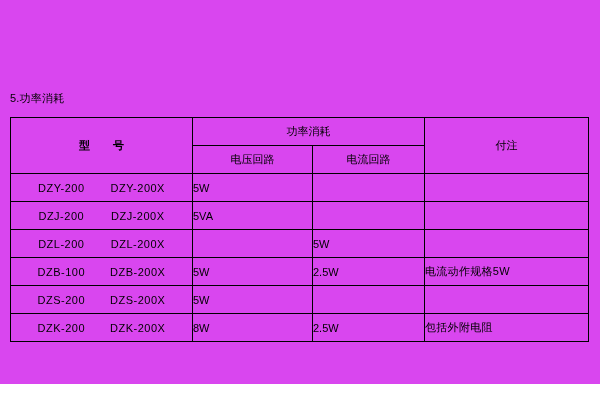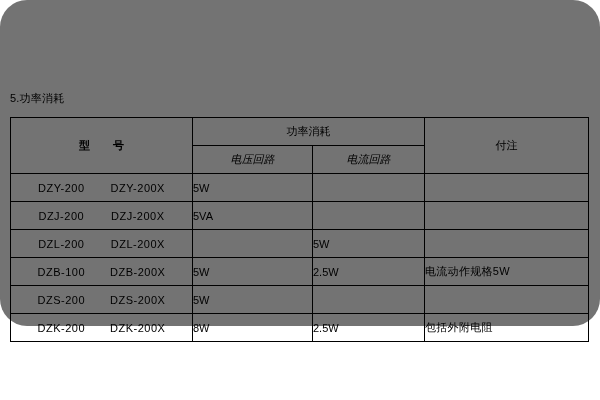--- a/index.html
+++ b/index.html
@@ -10,23 +10,22 @@
     width: 600px;
     height: 400px;
     background: #ffffff;
     font-family: "Liberation Sans", sans-serif;
     color: #000000;
     overflow: hidden;
   }
   .page {
     position: relative;
     width: 600px;
-    height: 326px;
-    background: #737373;
-    border-radius: 27px;
+    height: 384px;
+    background: #d946ef;
   }
   .section-title {
     position: absolute;
     left: 10px;
     top: 92px;
     font-size: 11px;
     line-height: 13px;
     color: #000000;
     letter-spacing: 0.2px;
   }
@@ -68,21 +67,21 @@
   .hdr-model {
     letter-spacing: 6px;
     padding-left: 6px;
     font-weight: bold;
   }
   .col-model { width: 182px; }
   .col-volt  { width: 120px; }
   .col-curr  { width: 112px; }
   .col-note  { width: 164px; }
   .h-power { height: 26px; }
-  .h-sub   { height: 28px; font-style: italic; }
+  .h-sub   { height: 28px; }
   .note-cell { letter-spacing: 0.3px; }
 </style>
 </head>
 <body>
 
 <div class="page">
 
   <div class="section-title">5.功率消耗</div>
 
   <div class="table-wrap">

